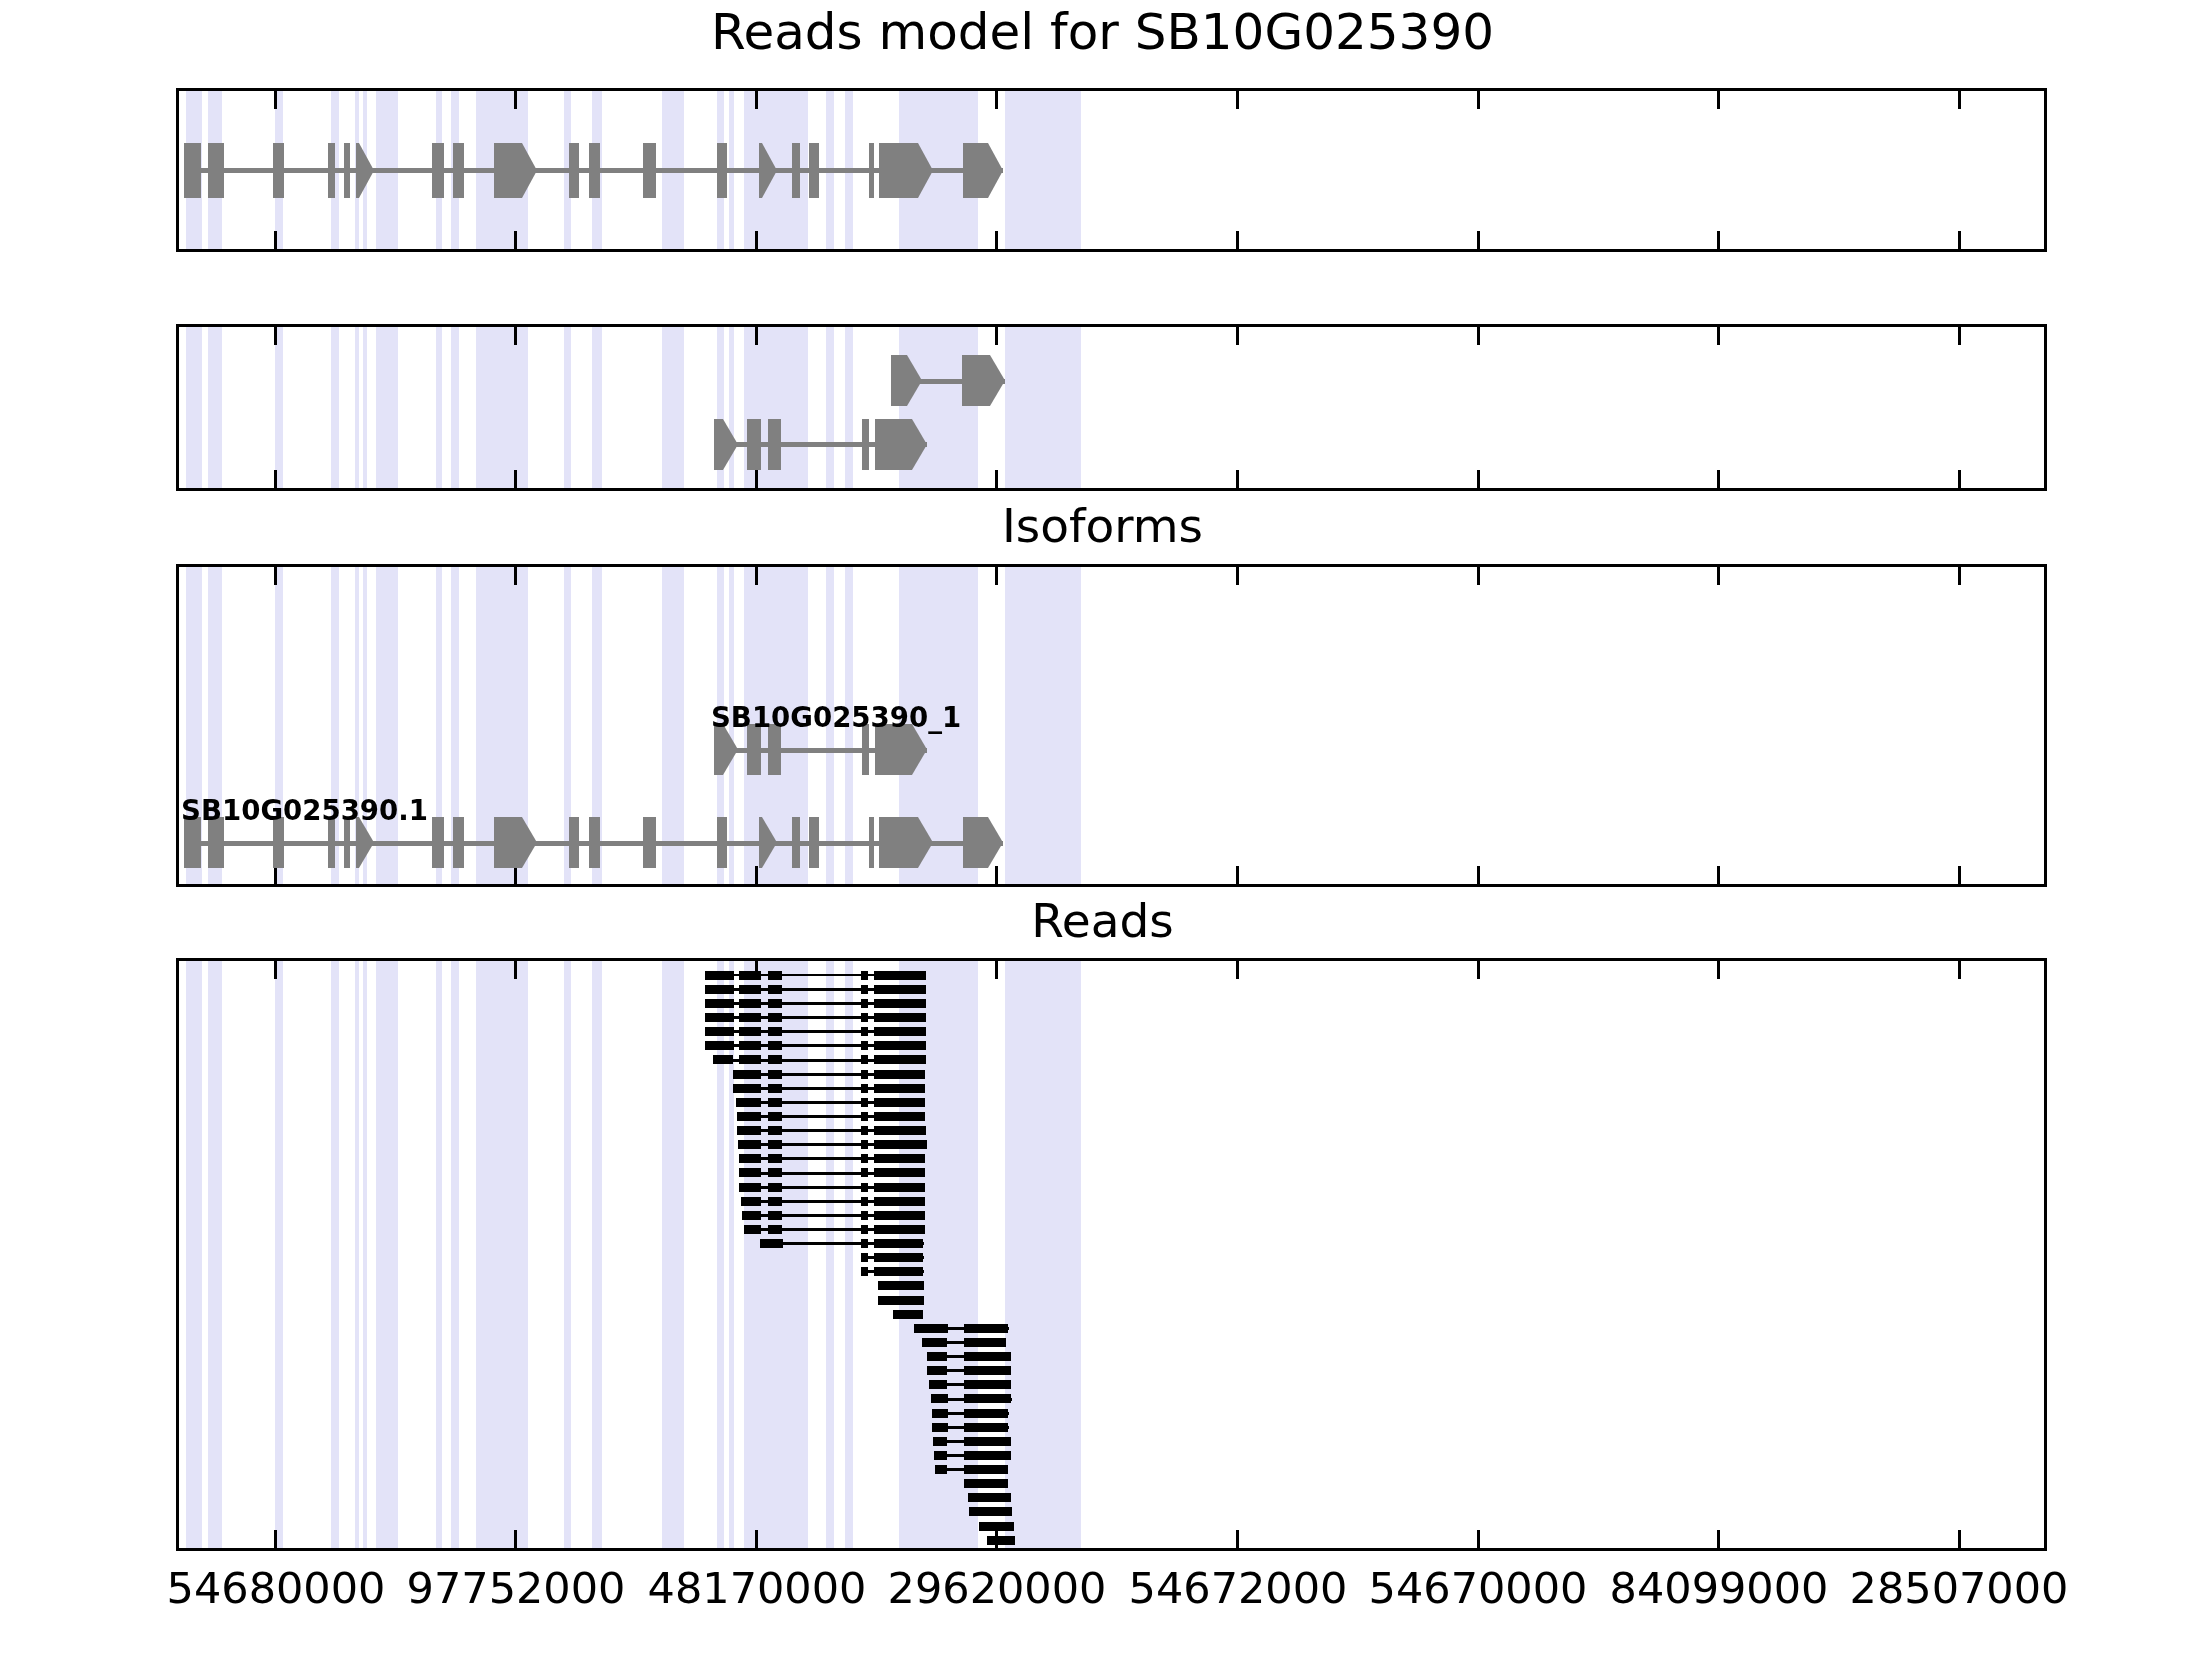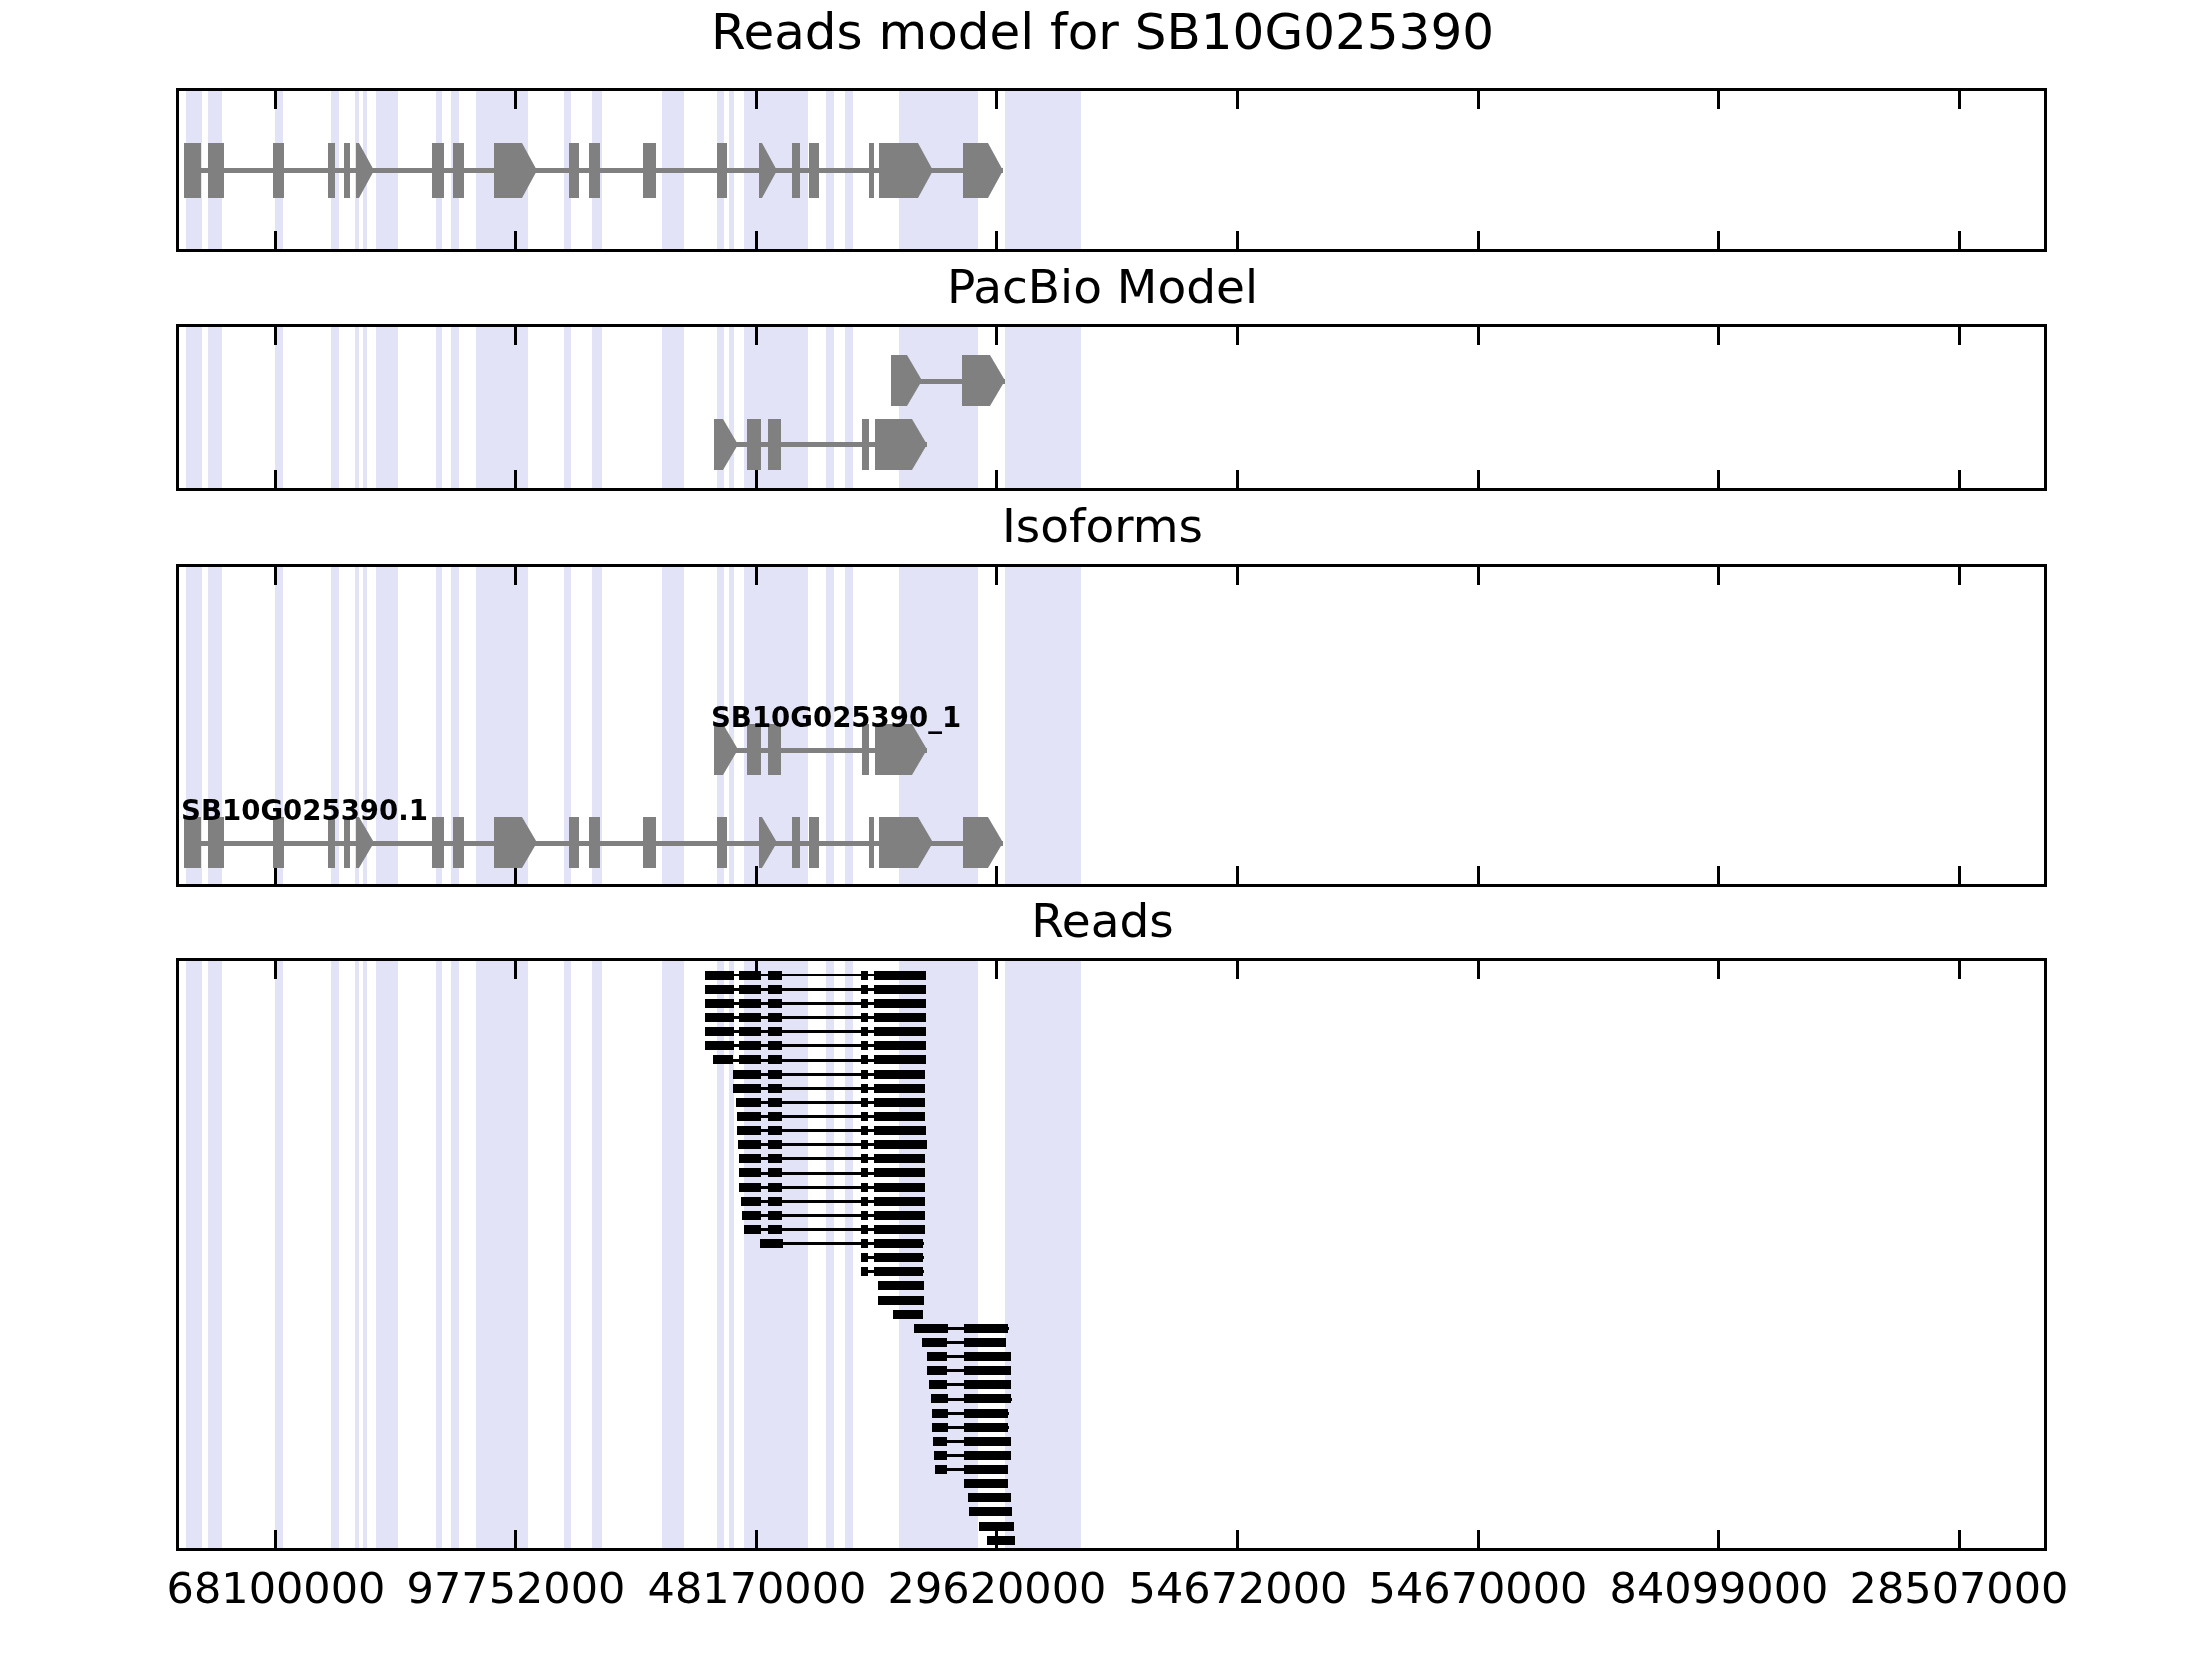--- a/index.html
+++ b/index.html
@@ -105,21 +105,20 @@
       <div class="exon plain" style="left: 464px; width: 13.2px; top: 52px; height: 55px; background: rgb(128, 128, 128);"></div>
       <div class="exon plain" style="left: 538px; width: 9.6px; top: 52px; height: 55px; background: rgb(128, 128, 128);"></div>
       <div class="exon arrow" style="left: 580px; width: 18px; top: 52px; height: 55px; background: rgb(128, 128, 128);"></div>
       <div class="exon plain" style="left: 613px; width: 8.4px; top: 52px; height: 55px; background: rgb(128, 128, 128);"></div>
       <div class="exon plain" style="left: 630px; width: 9.6px; top: 52px; height: 55px; background: rgb(128, 128, 128);"></div>
       <div class="exon plain" style="left: 690px; width: 4.8px; top: 52px; height: 55px; background: rgb(128, 128, 128);"></div>
       <div class="exon arrow" style="left: 700px; width: 54px; top: 52px; height: 55px; background: rgb(128, 128, 128);"></div>
       <div class="exon arrow" style="left: 784px; width: 40px; top: 52px; height: 55px; background: rgb(128, 128, 128);"></div>
     </div>
 
-  <div class="panel-title" style="left:0;top:263px;width:2205px;font-size:47px;">PacBio Model</div>
 
   <div class="axes" id="ax-pacbio" style="left:176px;top:324px;width:1871px;height:167px;">
       <div class="band" style="left: 7.2px; width: 15.6px; background: rgb(227, 227, 248);"></div>
       <div class="band" style="left: 29px; width: 14.4px; background: rgb(227, 227, 248);"></div>
       <div class="band" style="left: 96px; width: 8.4px; background: rgb(227, 227, 248);"></div>
       <div class="band" style="left: 152px; width: 8.4px; background: rgb(227, 227, 248);"></div>
       <div class="band" style="left: 176px; width: 3.6px; background: rgb(227, 227, 248);"></div>
       <div class="band" style="left: 184px; width: 3.6px; background: rgb(227, 227, 248);"></div>
       <div class="band" style="left: 197px; width: 21.6px; background: rgb(227, 227, 248);"></div>
       <div class="band" style="left: 257px; width: 6px; background: rgb(227, 227, 248);"></div>
@@ -427,21 +426,21 @@
       <div class="read-blk" style="left: 789px; width: 43px; top: 532px; height: 9px; background: rgb(0, 0, 0);"></div>
       <div class="read-line" style="left: 790px; width: 43px; top: 550px; background: rgb(0, 0, 0);"></div>
       <div class="read-blk" style="left: 790px; width: 43px; top: 546px; height: 9px; background: rgb(0, 0, 0);"></div>
       <div class="read-line" style="left: 800px; width: 35px; top: 564px; background: rgb(0, 0, 0);"></div>
       <div class="read-blk" style="left: 800px; width: 35px; top: 561px; height: 9px; background: rgb(0, 0, 0);"></div>
       <div class="read-line" style="left: 808px; width: 28px; top: 578px; background: rgb(0, 0, 0);"></div>
       <div class="read-blk" style="left: 808px; width: 28px; top: 575px; height: 9px; background: rgb(0, 0, 0);"></div>
     </div>
 
   <div id="xticklabels">
-      <div class="xlab" style="left: 138px; width: 276px; top: 1563px; font-size: 43px;">68100000</div>
+      <div class="xlab" style="left: 138px; width: 276px; top: 1563px; font-size: 43px;">54680000</div>
       <div class="xlab" style="left: 378px; width: 276px; top: 1563px; font-size: 43px;">97752000</div>
       <div class="xlab" style="left: 619px; width: 276px; top: 1563px; font-size: 43px;">48170000</div>
       <div class="xlab" style="left: 859px; width: 276px; top: 1563px; font-size: 43px;">29620000</div>
       <div class="xlab" style="left: 1100px; width: 276px; top: 1563px; font-size: 43px;">54672000</div>
       <div class="xlab" style="left: 1340px; width: 276px; top: 1563px; font-size: 43px;">54670000</div>
       <div class="xlab" style="left: 1581px; width: 276px; top: 1563px; font-size: 43px;">84099000</div>
       <div class="xlab" style="left: 1821px; width: 276px; top: 1563px; font-size: 43px;">28507000</div>
     </div>
 
 </div>

